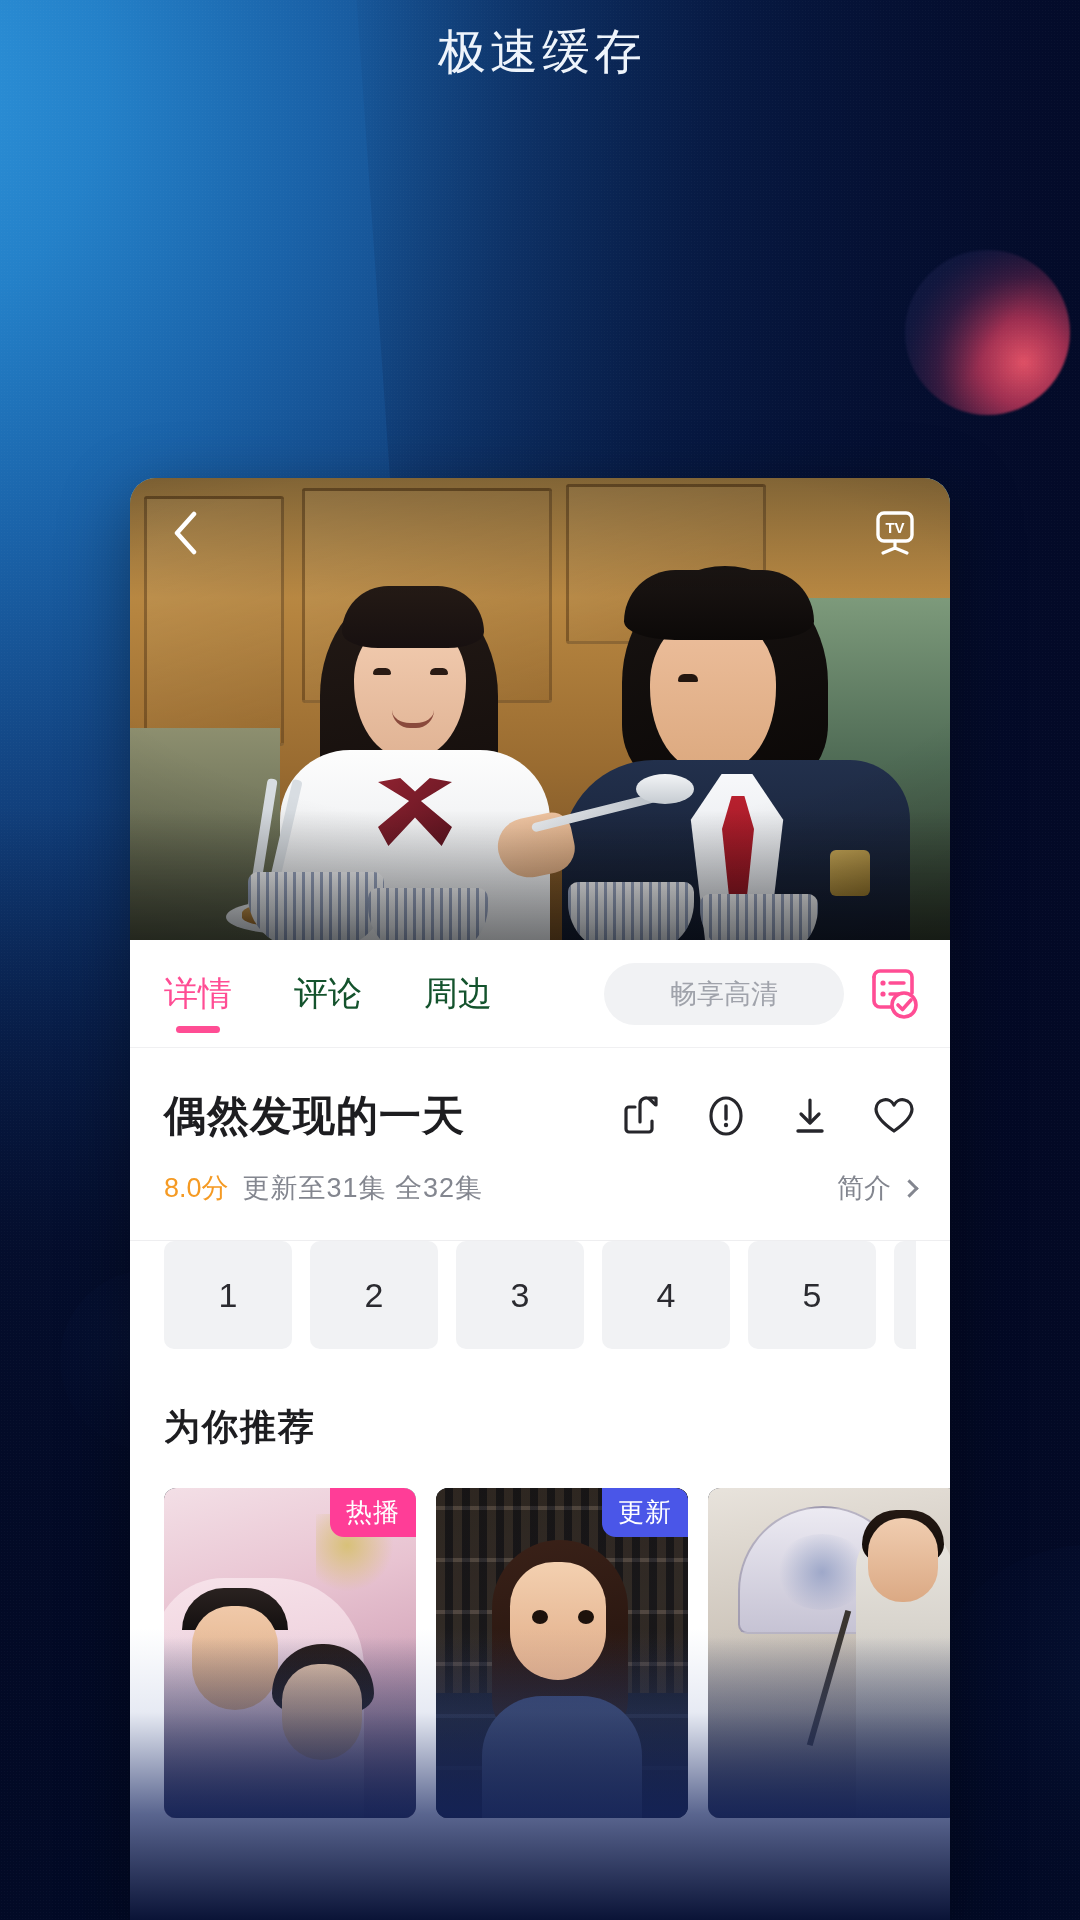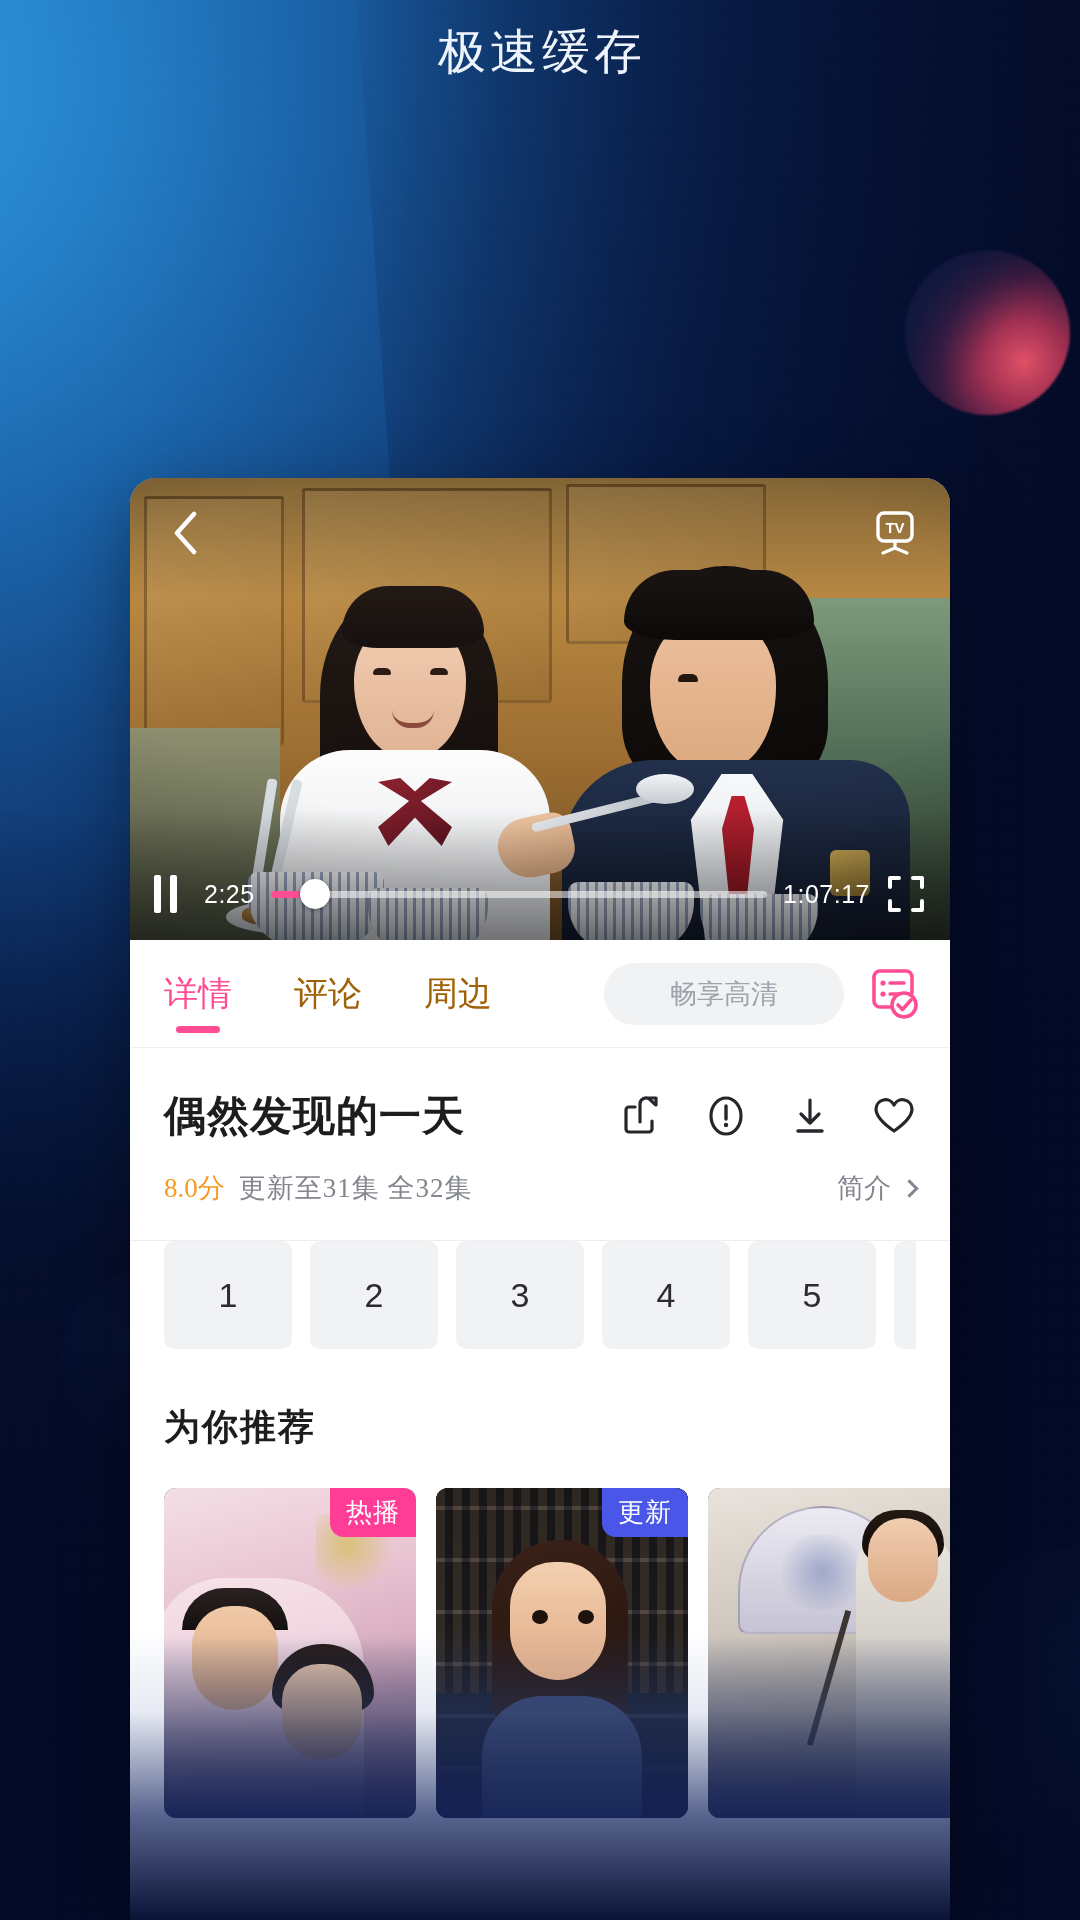--- a/index.html
+++ b/index.html
@@ -253,21 +253,21 @@
     background:#fff; border-radius:50%; box-shadow:0 1px 4px rgba(0,0,0,.4); cursor:pointer;
   }
   .ctrl-full { width:40px; height:40px; cursor:pointer; }
 
   
   .tabs-row {
     display:flex; align-items:center; height:108px; padding:0 30px;
     border-bottom:1px solid #f0f0f2; background:#fff;
   }
   .tab {
-    position:relative; font-size:34px; color:#a16207; padding:0 4px;
+    position:relative; font-size:34px; color:#14532d; padding:0 4px;
     margin-right:54px; cursor:pointer; height:100%;
     display:flex; align-items:center;
   }
   .tab.active { color:#ff4d94; font-weight:500; }
   .tab.active:after {
     content:""; position:absolute; left:50%; transform:translateX(-50%);
     bottom:14px; width:44px; height:7px; border-radius:4px; background:#ff4d94;
   }
   .danmu-pill {
     margin-left:auto; width:240px; height:62px; border-radius:32px;
@@ -275,21 +275,21 @@
     color:#a0a3ab; font-size:27px; cursor:pointer;
   }
   .danmu-icon { margin-left:22px; width:54px; height:54px; cursor:pointer; }
 
   
   .detail-pad { padding:0 34px; background:#fff; }
   .title-row { display:flex; align-items:center; padding-top:40px;gap:24px; }
   .show-title { font-size:42px; font-weight:700; color:#1d1d20; letter-spacing:1px; }
   .title-icons { margin-left:auto; display:flex; align-items:center; gap:40px; }
   .t-ico { width:44px; height:44px; cursor:pointer; }
-  .meta-row { display:flex; align-items:center; padding-top:26px; padding-bottom:34px;font-family:Liberation Serif, serif; }
+  .meta-row { display:flex; align-items:center; padding-top:26px; padding-bottom:34px; }
   .meta-score { color:#f59a23; font-size:27px; margin-right:14px; }
   .meta-text { color:#83868f; font-size:27px; letter-spacing:1px; }
   .meta-right { margin-left:auto; display:flex; align-items:center; gap:12px; color:#83868f; font-size:27px; cursor:pointer; }
   .divider { height:1px; background:#eeeef0; }
 
   
   .sec-head { display:flex; align-items:center; padding-top:44px; padding-bottom:30px; }
   .sec-title { font-size:36px; font-weight:700; color:#1d1d20; letter-spacing:2px; }
   .sec-right { margin-left:auto; display:flex; align-items:center; gap:12px; color:#83868f; font-size:27px; cursor:pointer; }
   .chev { display:inline-block; width:13px; height:13px; border-right:3px solid currentColor; border-top:3px solid currentColor; transform:rotate(45deg); }
@@ -440,37 +440,20 @@
     </div>
 
     <div class="vid-tv">
       <svg width="50" height="46" viewBox="0 0 50 46">
         <rect x="8" y="3" width="34" height="28" rx="6" fill="none" stroke="#fff" stroke-width="3.4"></rect>
         <text x="25" y="23" font-family="Liberation Sans, sans-serif" font-size="15" font-weight="700" fill="#fff" text-anchor="middle">TV</text>
         <path d="M25 31 L25 38 M13 43 L25 38 L37 43" fill="none" stroke="#fff" stroke-width="3.2" stroke-linecap="round" stroke-linejoin="round"></path>
       </svg>
     </div>
 
-    <div class="ctrl-bar">
-      <div class="ctrl-pause">
-          <i></i>
-          <i></i>
-        </div>
-      <div class="ctrl-time">2:25</div>
-      <div class="ctrl-track">
-        <div class="ctrl-fill"></div>
-        <div class="ctrl-knob"></div>
-      </div>
-      <div class="ctrl-time">1:07:17</div>
-      <div class="ctrl-full">
-        <svg width="40" height="40" viewBox="0 0 40 40">
-          <path d="M4 13 L4 4 L13 4 M27 4 L36 4 L36 13 M36 27 L36 36 L27 36 M13 36 L4 36 L4 27" fill="none" stroke="#fff" stroke-width="4" stroke-linecap="round" stroke-linejoin="round"></path>
-        </svg>
-      </div>
-    </div>
   </div>
 
   <div class="tabs-row">
     <div class="tab active">详情</div>
     <div class="tab">评论</div>
     <div class="tab">周边</div>
     <div class="danmu-pill">畅享高清</div>
     <div class="danmu-icon">
       <svg width="54" height="54" viewBox="0 0 54 54">
         <path d="M8 10 a6 6 0 0 1 6-6 h26 a6 6 0 0 1 6 6 v16" fill="none" stroke="#ff4d94" stroke-width="3.6" stroke-linecap="round"></path>

